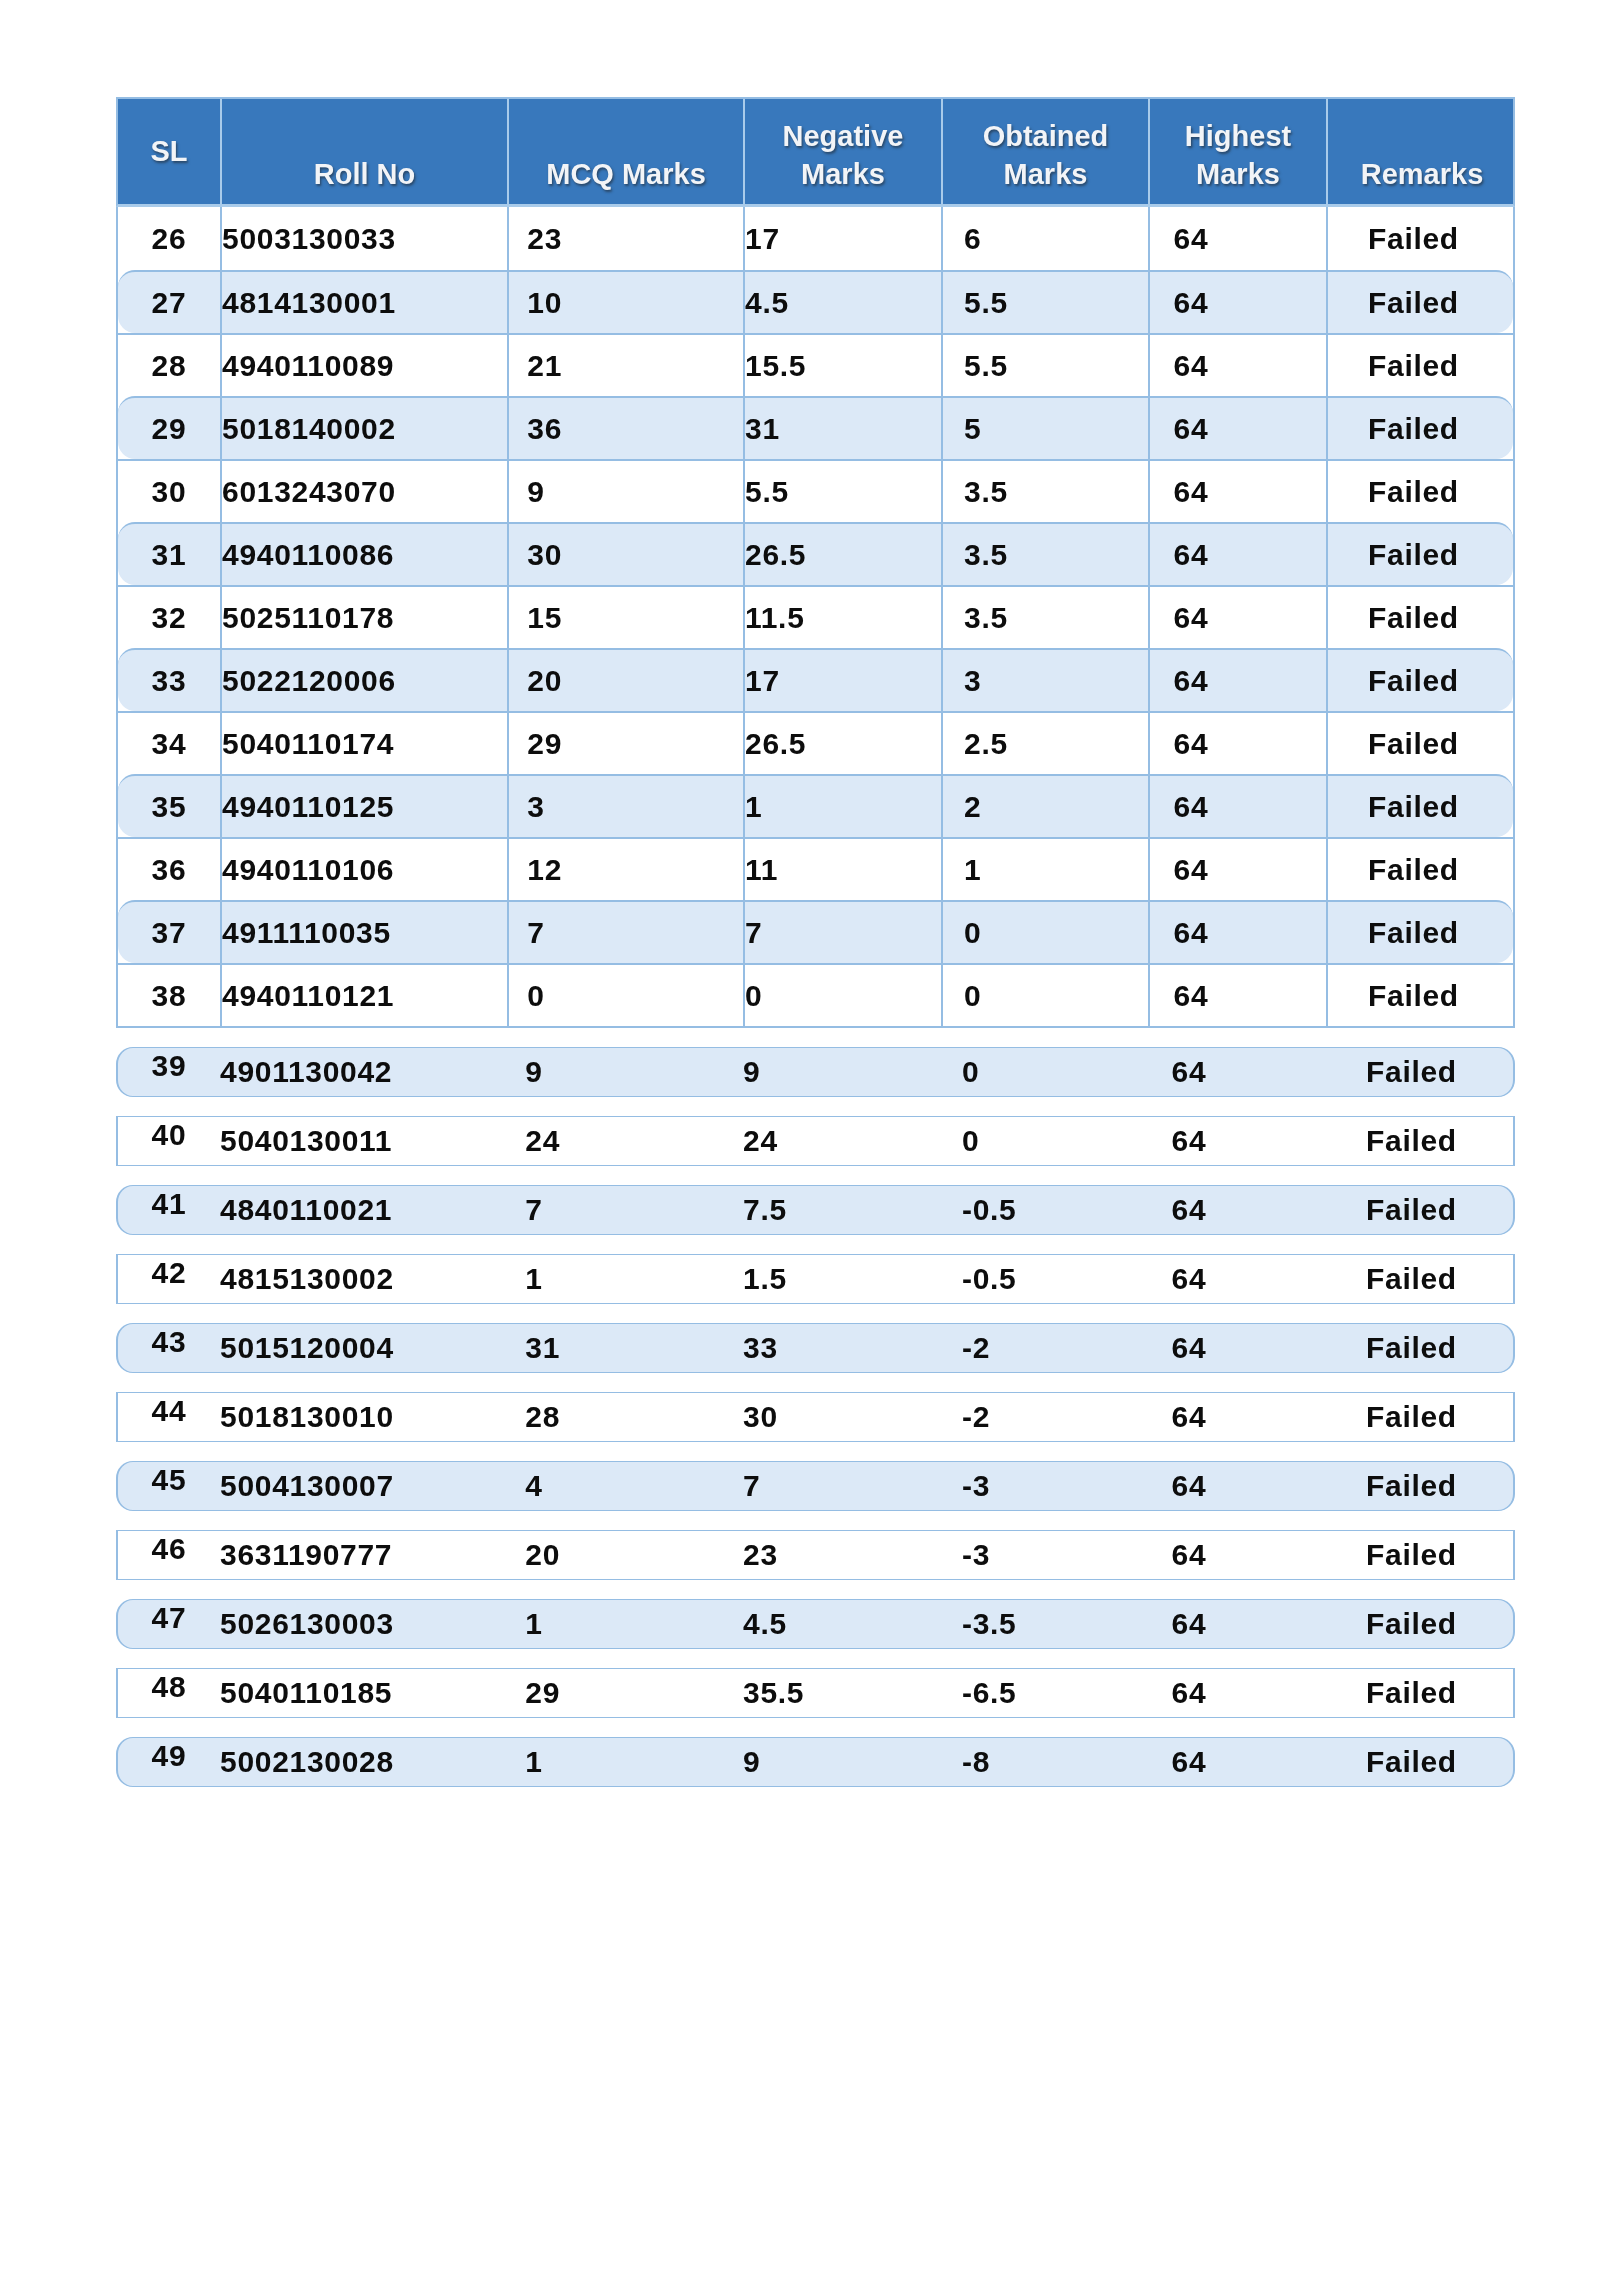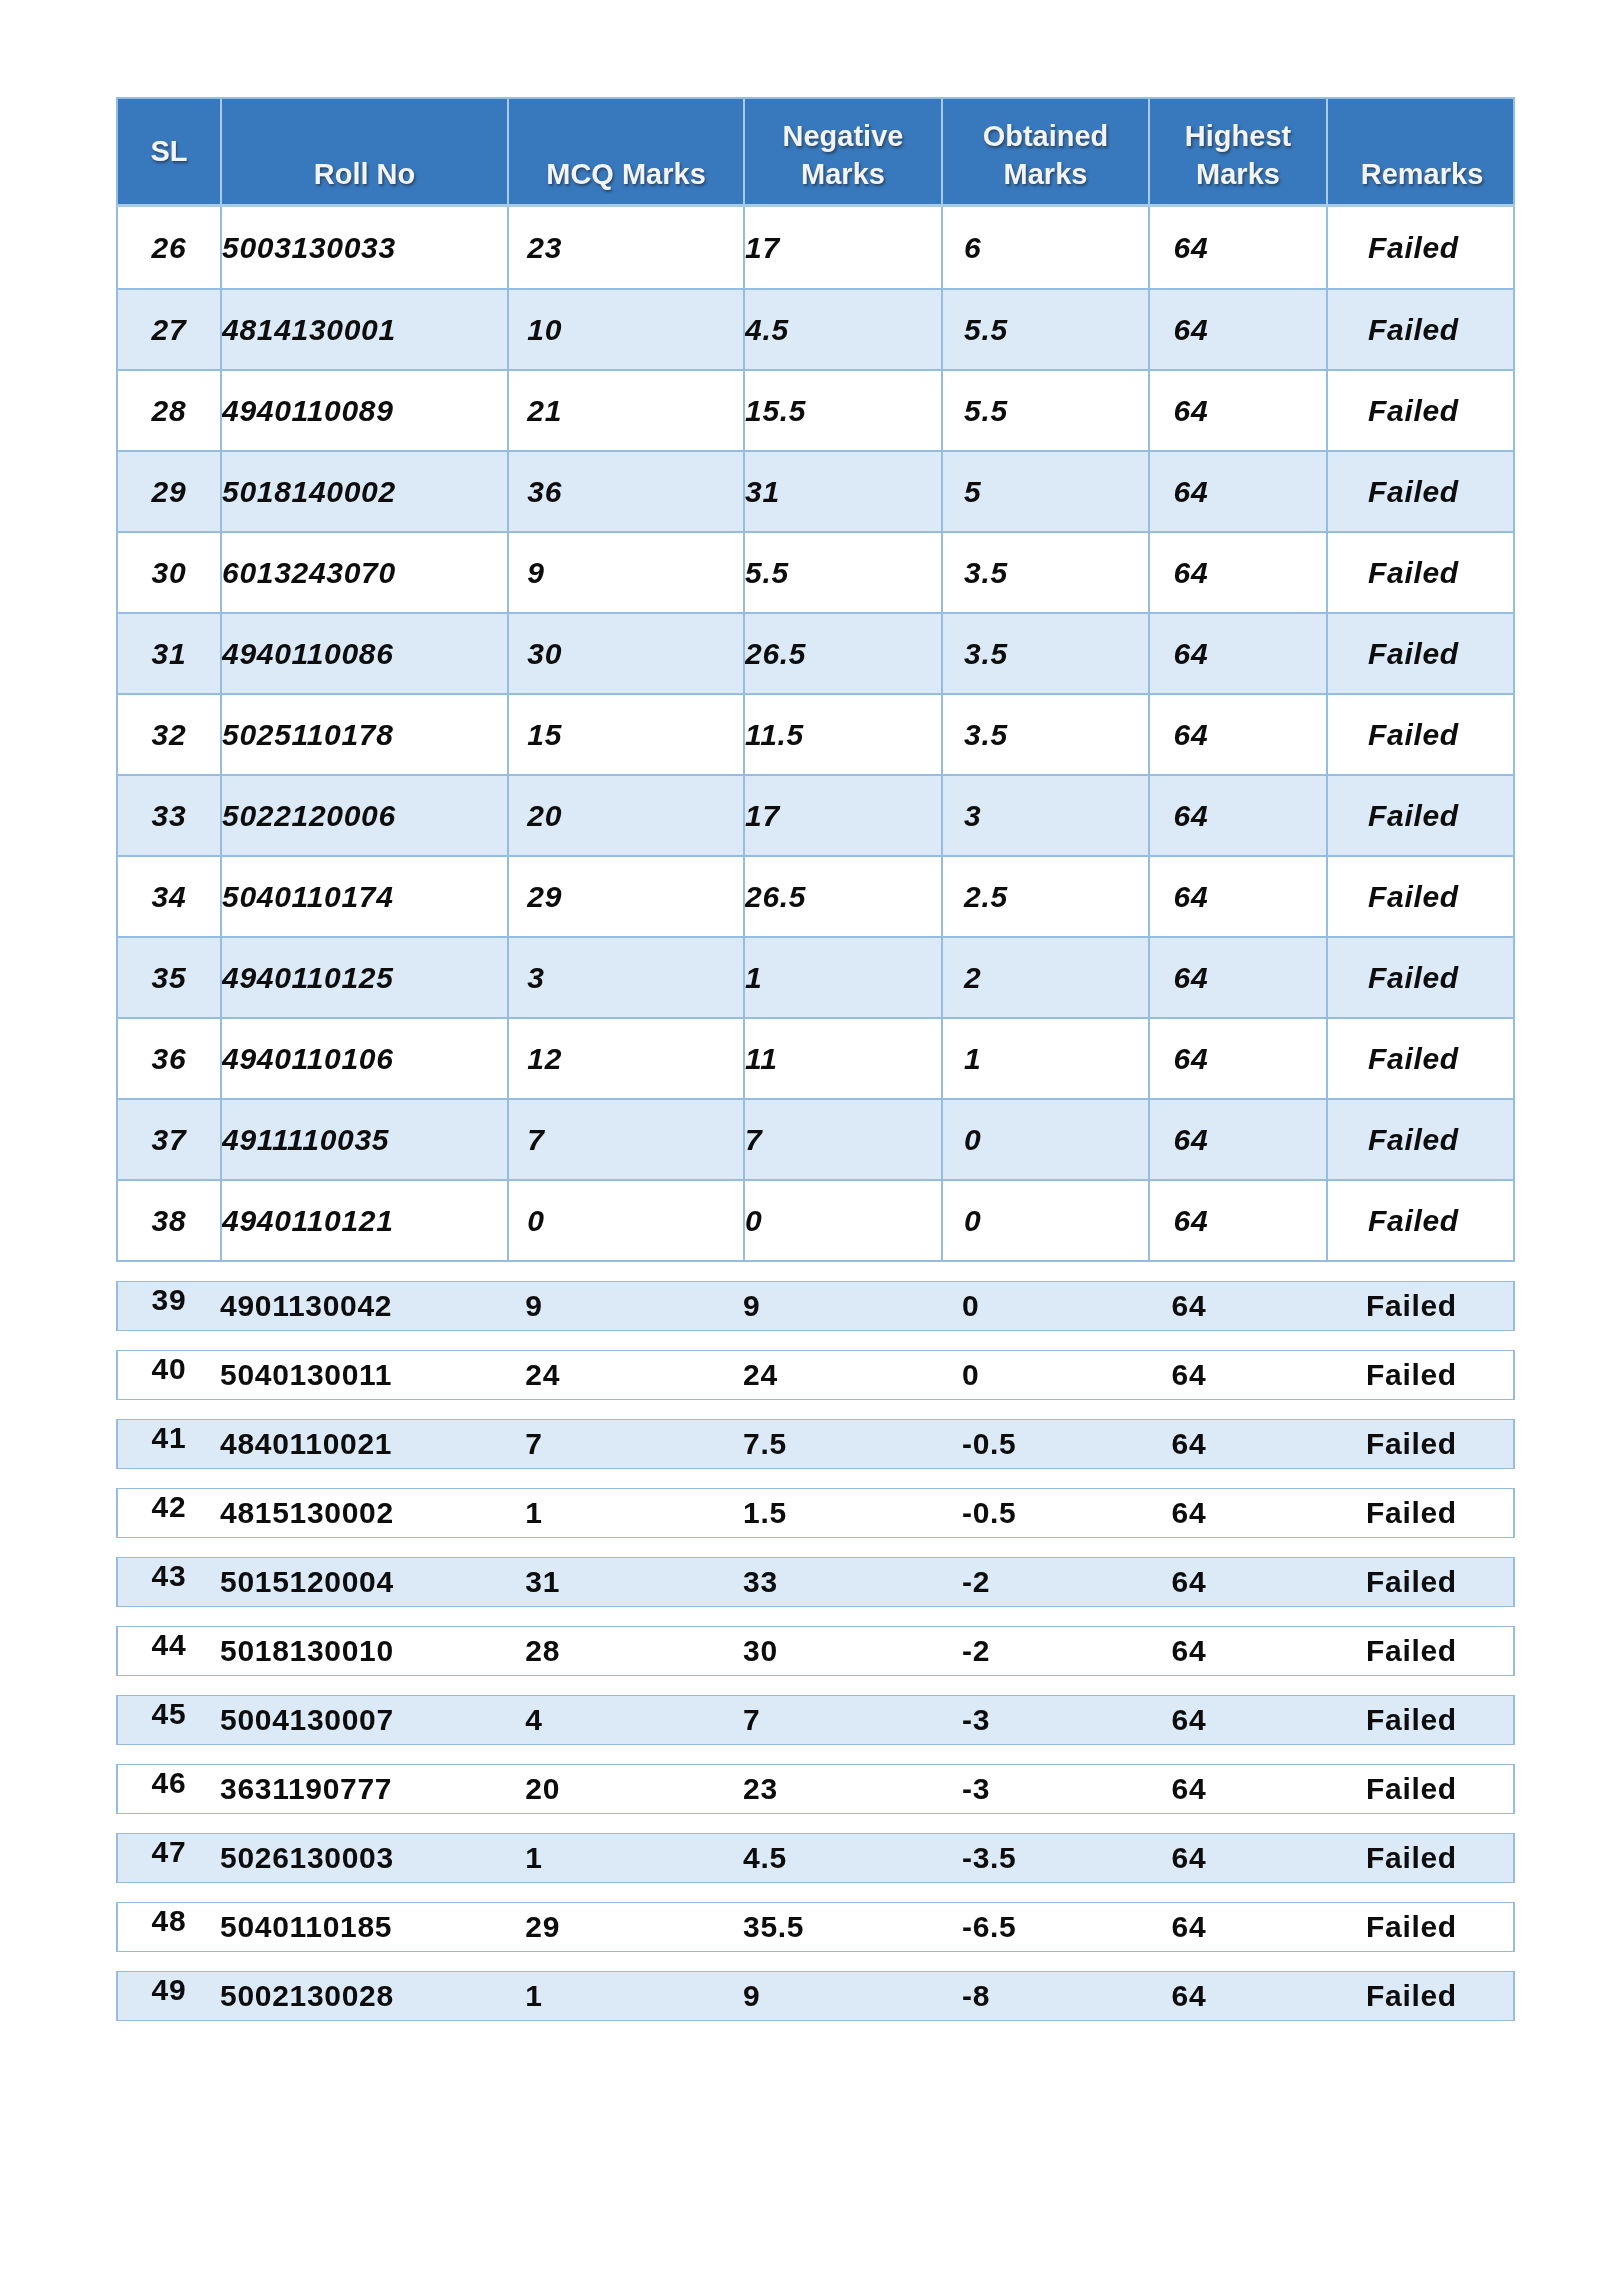--- a/index.html
+++ b/index.html
@@ -49,21 +49,21 @@
     text-shadow: 1.3px 2px 2.6px rgba(30,30,30,0.55);
   }
   .hcell + .hcell { border-left: 2px solid var(--border-light); }
   .hc-sl { align-items: center; padding-bottom: 0; }
   
   #upper-rows {
     border-left: 2px solid var(--border);
     border-right: 2px solid var(--border);
     border-bottom: 2.6px solid var(--border);
   }
-  .u-row { height: 81px; font-style: italic; }
+  .u-row { height: 63px; }
   .u-row + .u-row { border-top: 2px solid var(--border); }
   .u-row .cell + .cell { border-left: 2px solid var(--border); }
   
   #lower-rows { margin-top: 4.6px; }
   .l-row {
     height: 50px;
     margin-bottom: 3.3px;
     border-top: 1.3px solid var(--border);
     border-bottom: 1.3px solid var(--border);
     border-left: 2px solid var(--border);
@@ -74,21 +74,21 @@
   .cell {
     display: flex;
     align-items: center;
     box-sizing: border-box;
     font-size: 30px;
     font-weight: bold;
     color: var(--cell-text);
     letter-spacing: 0.7px;
     overflow: hidden;
   }
-  .band { background: var(--band-bg); }
+  .band { background: var(--band-bg); border-radius: 17px; }
   .c-sl     { justify-content: center; }
   .c-roll   { }
   .c-mcq    { padding-left: 18.3px; }
   .c-neg    { }
   .c-obt    { padding-left: 21px; }
   .c-high   { padding-left: 23.6px; }
   .c-remark { padding-left: 40px; }
   .l-row .c-sl { align-items: flex-start; line-height: 1.1; padding-top: 1.3px; }
 </style>
 </head>

